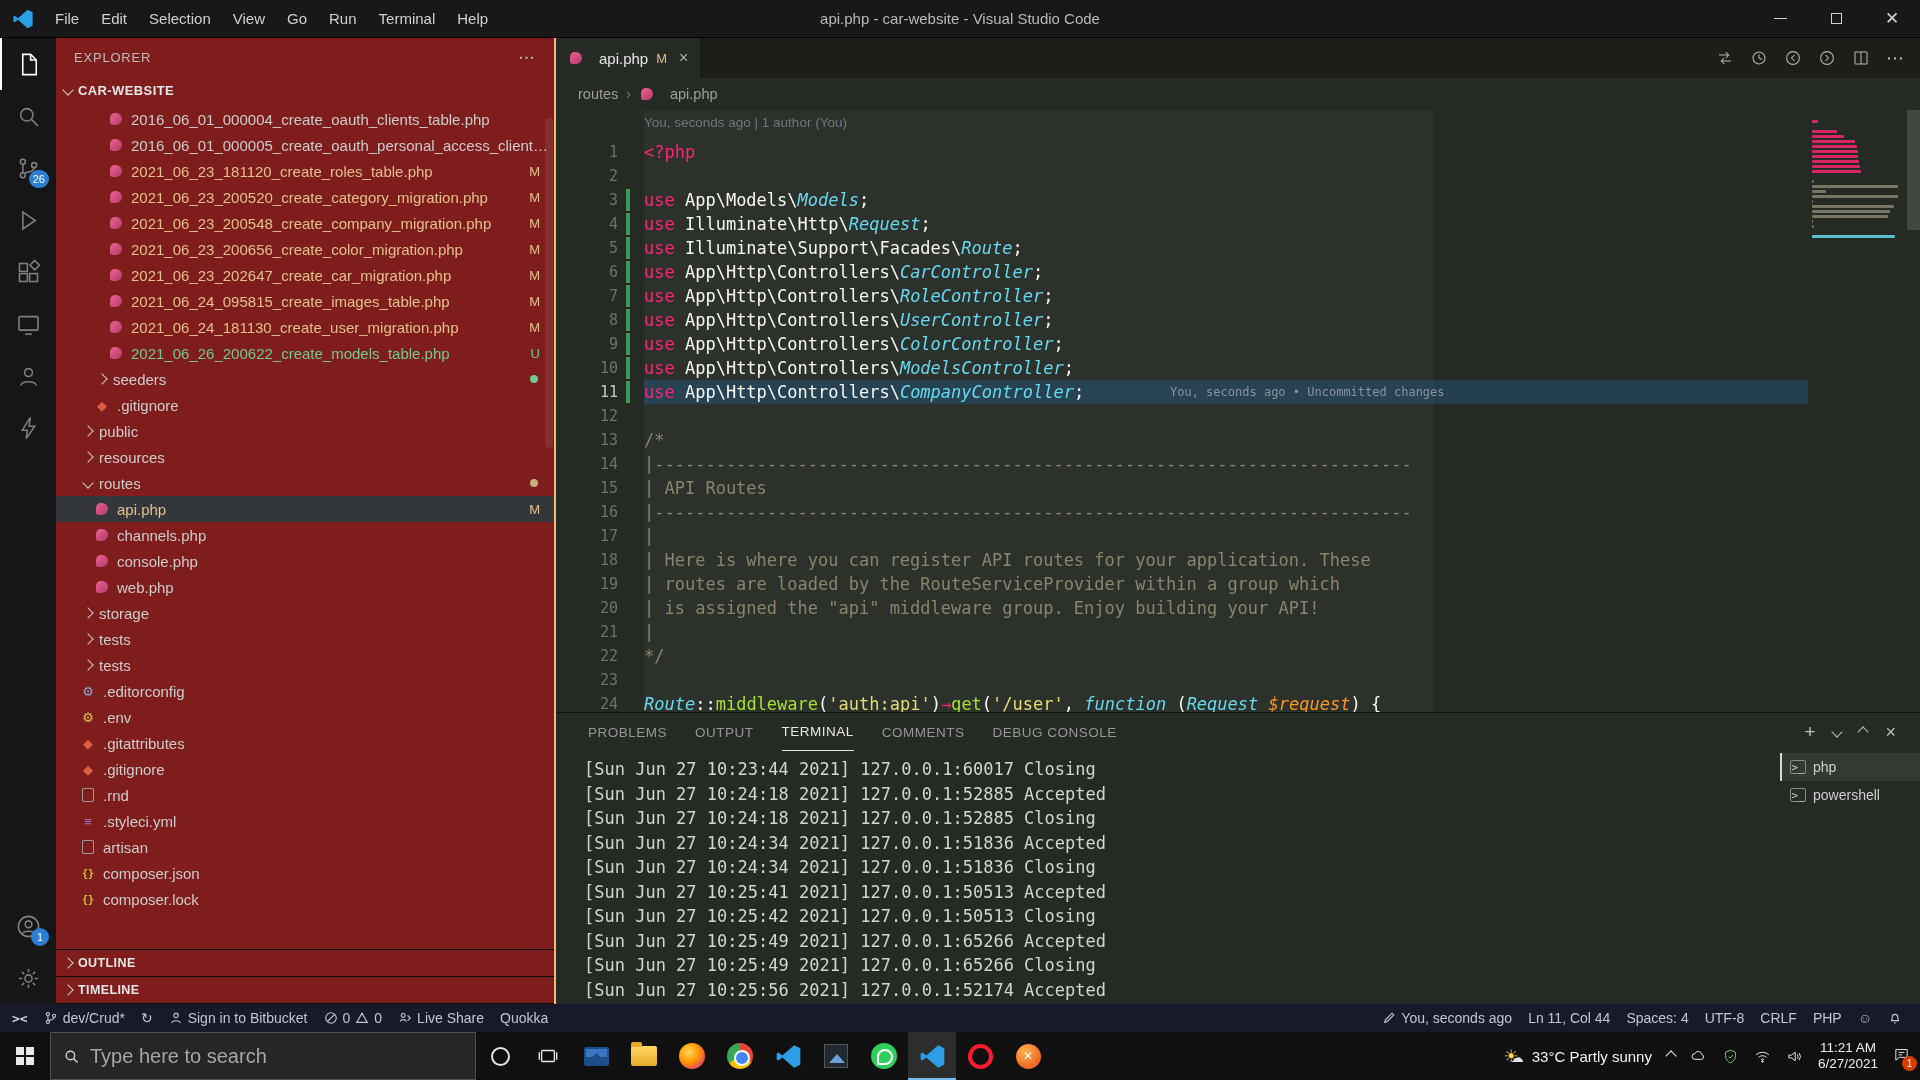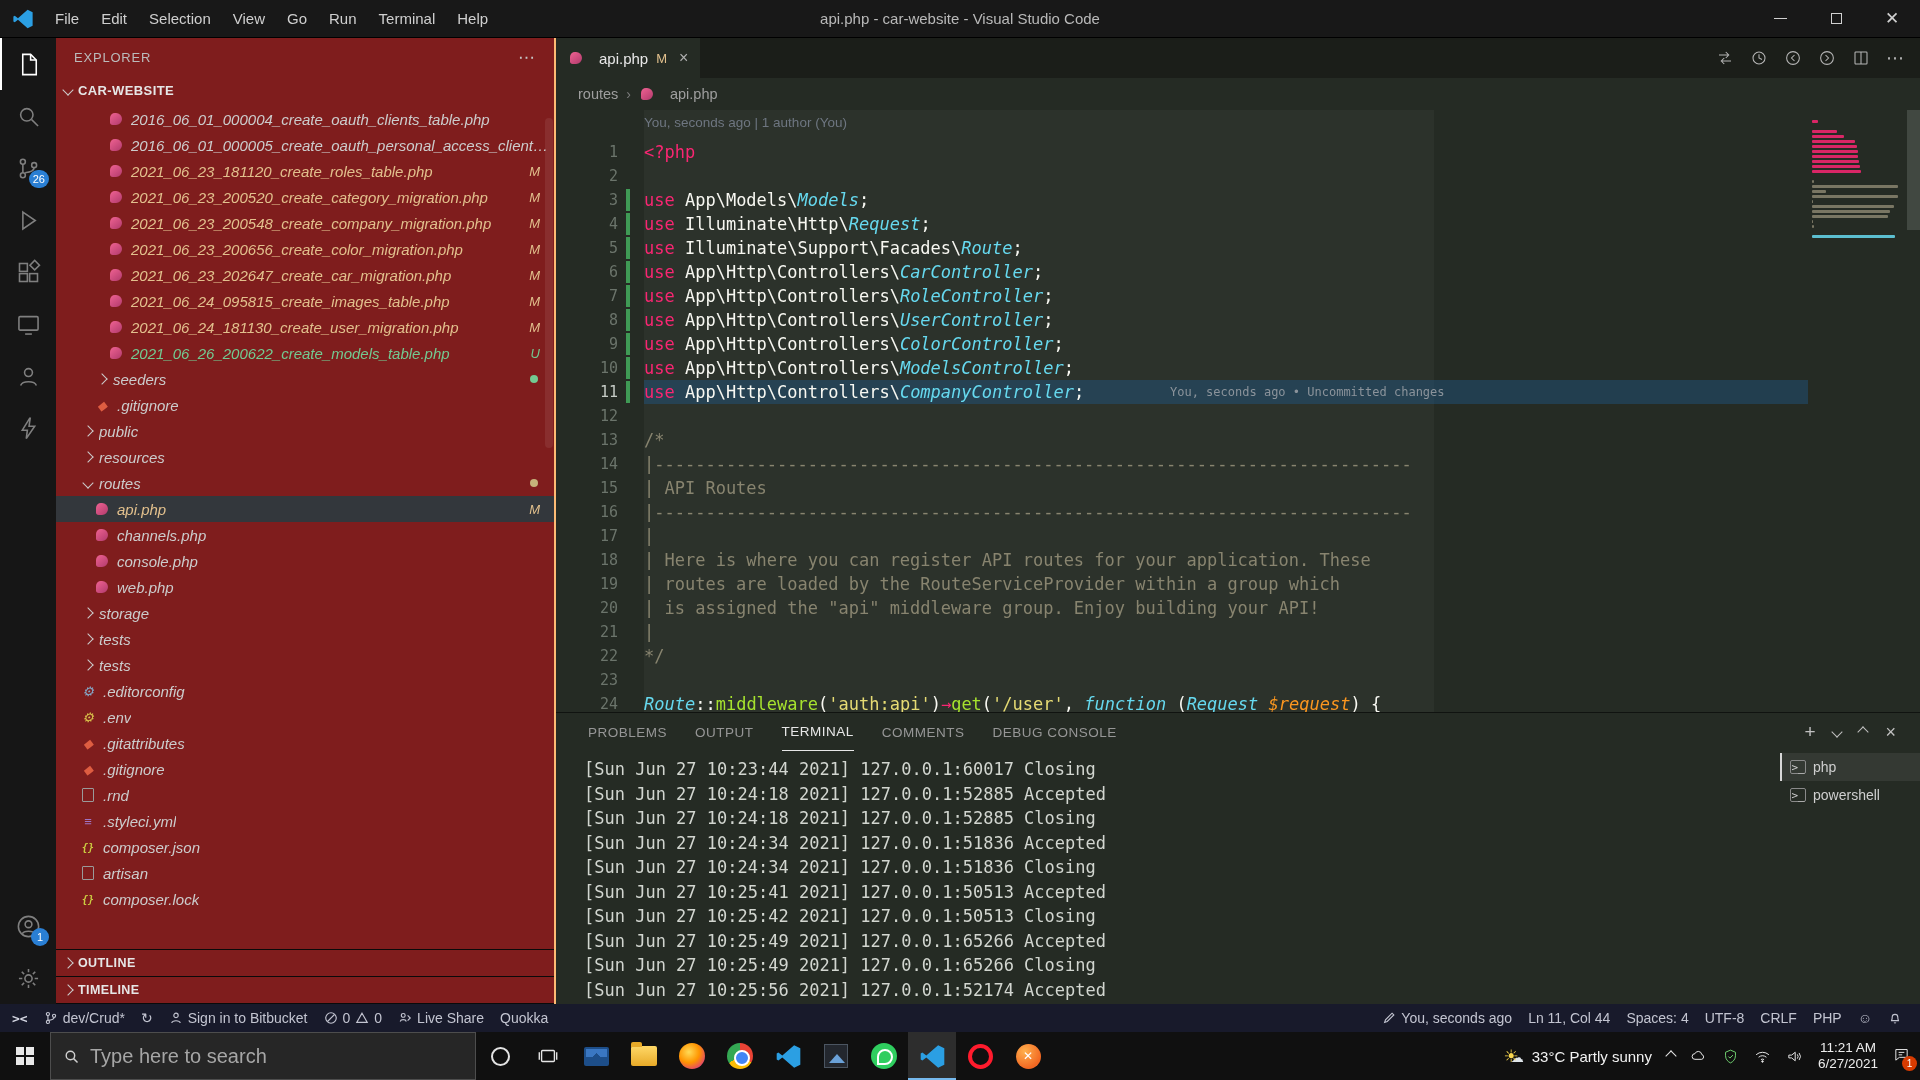--- a/index.html
+++ b/index.html
@@ -36,21 +36,21 @@
   .sidebar { width:500px; background:#7f1d1d; border-right:2px solid #fdba74; display:flex; flex-direction:column; position:relative; }
   .sidebar-header { height:38px; display:flex; align-items:center; padding:0 18px; color:#bbbbbb;
                     font-size:13px; letter-spacing:.8px; }
   .sidebar-header .ellipsis { margin-left:auto; color:#c5c5c5; font-size:17px; letter-spacing:1px; }
   .section-row { height:28px; display:flex; align-items:center; padding:0 8px; color:#e6e6e6;
                  font-size:13px; font-weight:bold; letter-spacing:.4px; gap:6px; }
   .chev { width:8px; height:8px; border-right:1.6px solid #cccccc; border-bottom:1.6px solid #cccccc; display:inline-block; flex:none; }
   .chev.right { transform:rotate(-45deg); }
   .chev.down  { transform:rotate(45deg); }
   .chev.up    { transform:rotate(-135deg); }
-  .tree { flex:1; overflow:hidden; padding-top:2px;font-style:italic; }
+  .tree { flex:1; overflow:hidden; padding-top:2px; }
   .tree-row { height:26px; display:flex; align-items:center; font-size:15px; color:#cccccc; white-space:nowrap; position:relative; }
   .tree-row.selected { background:#33373c; }
   .tree-row .name { overflow:hidden; text-overflow:ellipsis; }
   .tree-row .name.c-mod { color:#e2c08d; }
   .tree-row .name.c-un  { color:#73c991; }
   .tree-row .badge { margin-left:auto; margin-right:14px; font-size:13px; }
   .tree-row .badge.b-M { color:#e2c08d; }
   .tree-row .badge.b-U { color:#73c991; }
   .tree-row .dot { margin-left:auto; margin-right:16px; width:8px; height:8px; border-radius:50%; }
   .tree-row .dot.green { background:#73c991; }
@@ -414,26 +414,26 @@
           </div>
           <div class="tree-row" style="padding-left: 24px;">
             <span class="fi fi-file"></span>
             <span class="name">.rnd</span>
           </div>
           <div class="tree-row" style="padding-left: 24px;">
             <span class="fi fi-yml"></span>
             <span class="name">.styleci.yml</span>
           </div>
           <div class="tree-row" style="padding-left: 24px;">
+            <span class="fi fi-file"></span>
+            <span class="name">artisan</span>
+          </div>
+          <div class="tree-row" style="padding-left: 24px;">
             <span class="fi fi-json"></span>
             <span class="name">composer.json</span>
-          </div>
-          <div class="tree-row" style="padding-left: 24px;">
-            <span class="fi fi-file"></span>
-            <span class="name">artisan</span>
           </div>
           <div class="tree-row" style="padding-left: 24px;">
             <span class="fi fi-json"></span>
             <span class="name">composer.lock</span>
           </div>
         </div>
       <div class="side-scrollbar"></div>
       <div class="bottom-sections">
         <div class="section-row">
           <span class="chev right"></span>

